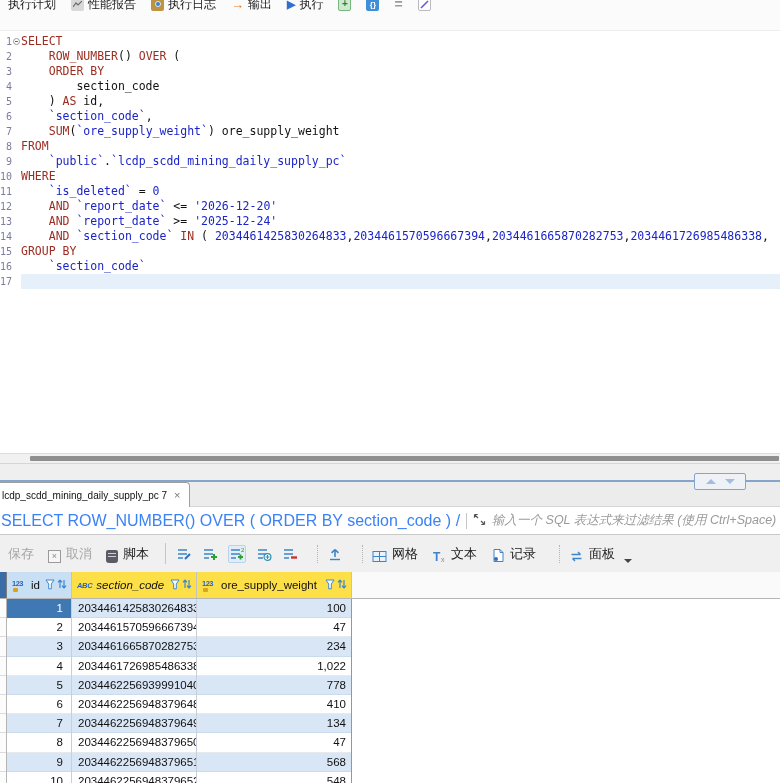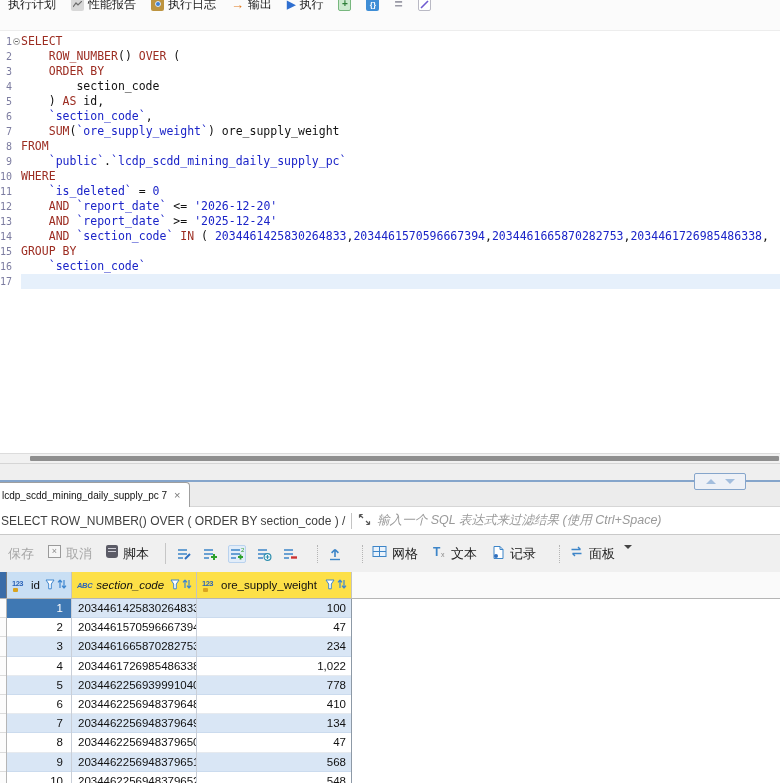--- a/index.html
+++ b/index.html
@@ -51,27 +51,27 @@
   .tri-down { width:0; height:0; border-left:5px solid transparent; border-right:5px solid transparent; border-top:5px solid #a3bedd; }
 
   
   .tabbar { height:25px; background:#ececec; position:relative; border-bottom:1px solid #d6d6d6; }
   .rtab { position:absolute; left:0; top:0; height:25px; background:#fff; border:1px solid #9f9f9f; border-left:none; border-bottom:none;
           border-radius:0 4px 0 0; display:flex; align-items:center; gap:7px; padding:0 8px 0 2px; font-size:10px; color:#111; }
   .rtab .close { color:#777; font-size:11px; line-height:11px; }
 
   
   .filterbar { height:28px; background:#fff; border-bottom:1px solid #c9c9c9; display:flex; align-items:center; gap:6px; padding-left:1px; overflow:hidden; }
-  .fsql { color:#404040; font-size:12px; white-space:nowrap; flex:none; }
+  .fsql { color:#3b82f6; font-size:16px; white-space:nowrap; flex:none; }
   .fsep { width:1px; height:16px; background:#c4c4c4; flex:none; }
   .fph { color:#9a9a9a; font-style:italic; font-size:12.5px; white-space:nowrap; }
 
   
   .rtoolbar { height:37px; background:#f0f0f0; display:flex; align-items:center; padding-left:8px; font-size:13px; color:#222; white-space:nowrap; }
-  .rtb { display:flex; align-items:flex-start; gap:5px; margin-right:14px; }
+  .rtb { display:flex; align-items:flex-end; gap:5px; margin-right:14px; }
   .rtb.icon-only { margin-right:10px; }
   .dis { color:#a6a6a6; }
   .vsep { width:1px; height:21px; background:#c6c6c6; margin:0 10px 0 2px; flex:none; }
   .dsep { width:0; height:18px; border-left:1px dotted #b5b5b5; margin:0 9px; flex:none; }
   .hl { background:#e2edf9; border:1px solid #b9d2ee; border-radius:2px; }
   .caret { width:0; height:0; border-left:4px solid transparent; border-right:4px solid transparent; border-top:4px solid #444; margin-left:4px; }
   .mini-x { display:inline-flex; width:13px; height:13px; border:1px solid #9a9a9a; background:#f6f6f6; color:#8a8a8a; font-size:9px; align-items:center; justify-content:center; }
   .mini-script { display:inline-block; width:12px; height:13px; background:#5b5b66; border-radius:2px 2px 3px 3px; position:relative; }
   .mini-script::after { content:""; position:absolute; left:2px; right:2px; top:3px; height:1px; background:#cfcfd8; box-shadow:0 3px 0 #cfcfd8; }
 

